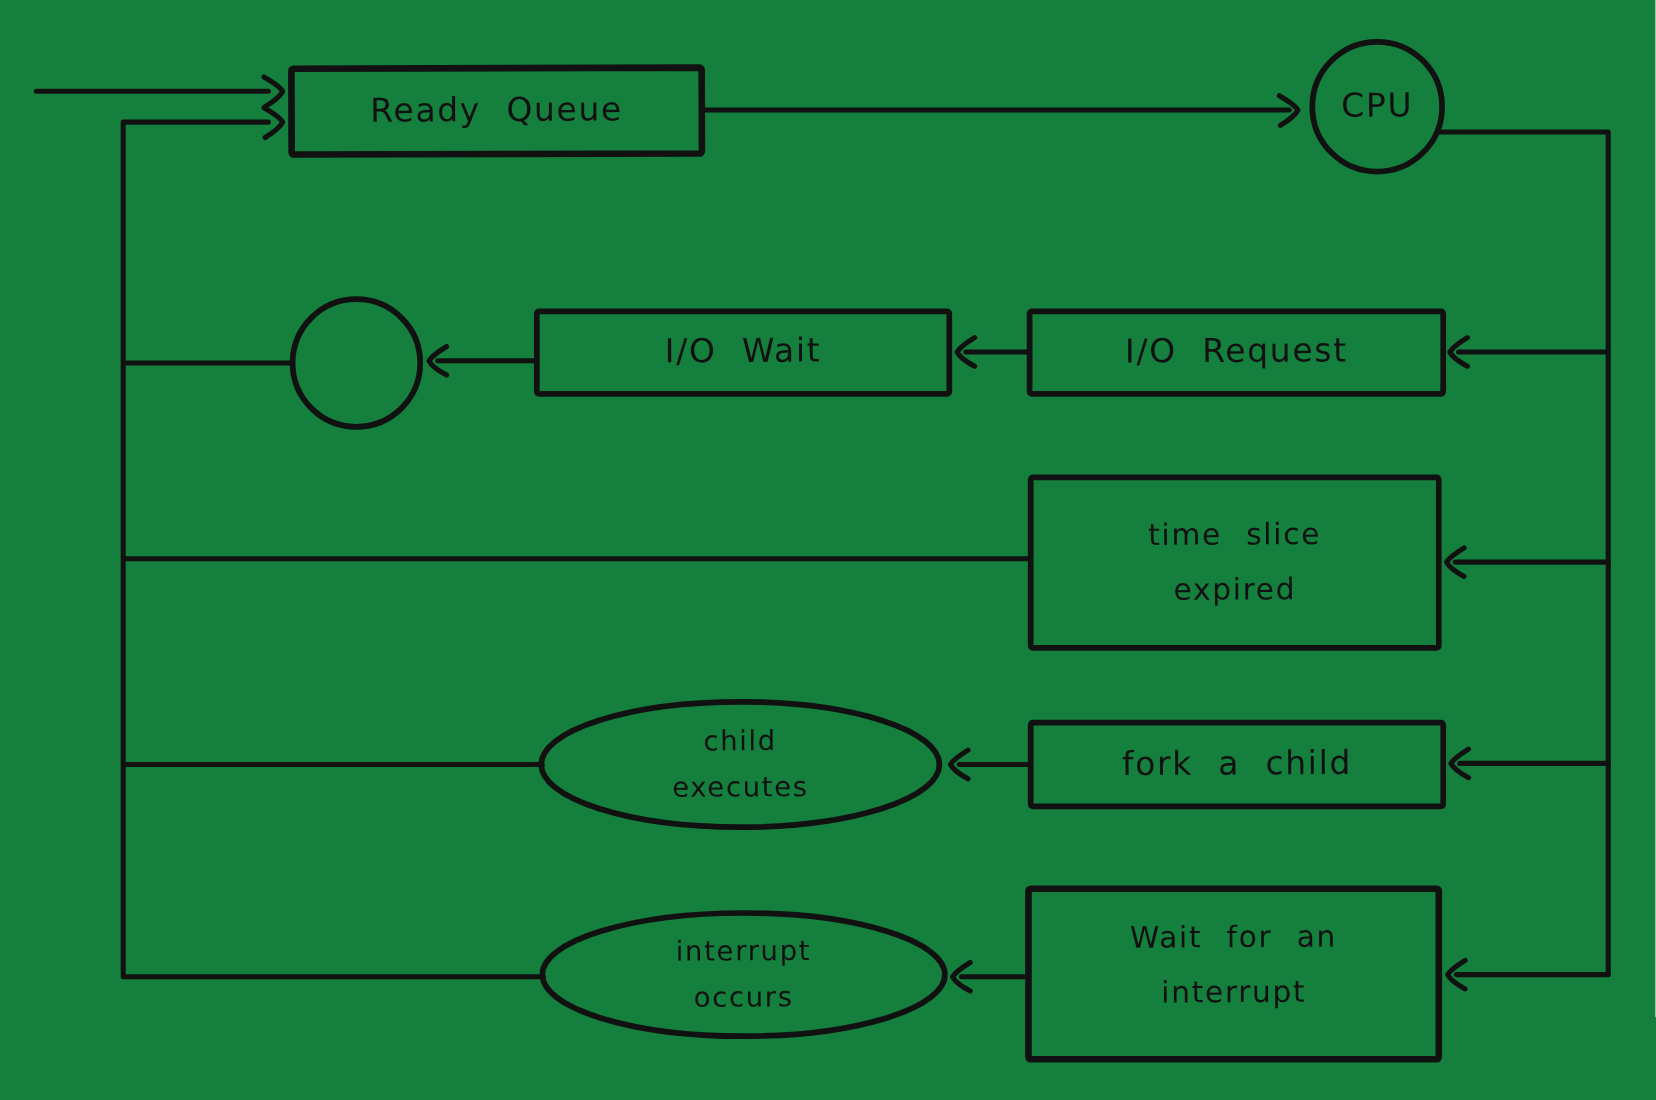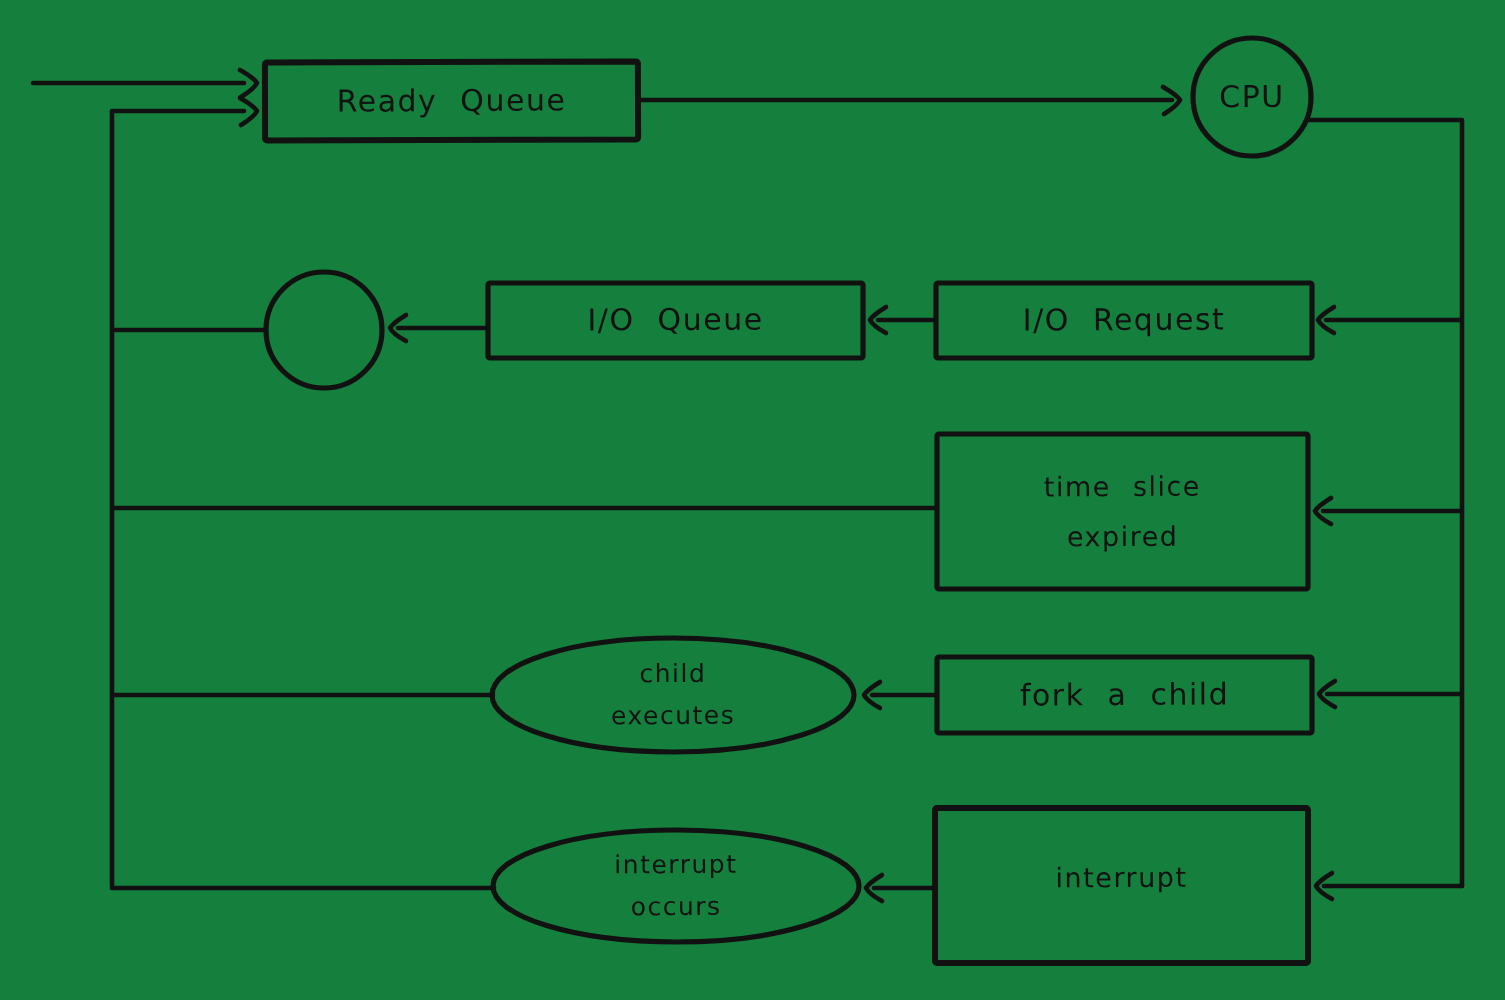--- a/index.html
+++ b/index.html
@@ -119,21 +119,21 @@
   <div class="lbl" style="left:265px; top:62px;  width:373px; height:78px;">
     <span>Ready Queue</span>
   </div>
 
   <div class="lbl" style="left:1193px; top:38px; width:118px; height:118px;">
     <span>CPU</span>
   </div>
 
 
   <div class="lbl" style="left:488px; top:283px; width:375px; height:75px;">
-    <span>I/O Queue</span>
+    <span>I/O Wait</span>
   </div>
 
   <div class="lbl" style="left:936px; top:283px; width:376px; height:75px;">
     <span>I/O Request</span>
   </div>
 
   <div class="lbl med" style="left:937px; top:434px; width:371px; height:155px;">
     <span>time slice</span>
     <span>expired</span>
   </div>
@@ -141,20 +141,21 @@
   <div class="lbl" style="left:937px; top:657px; width:375px; height:76px;">
     <span>fork a child</span>
   </div>
 
   <div class="lbl small" style="left:492px; top:638px; width:362px; height:114px;">
     <span>child</span>
     <span>executes</span>
   </div>
 
   <div class="lbl med" style="left:935px; top:808px; width:373px; height:140px;">
+    <span>Wait for an</span>
     <span>interrupt</span>
   </div>
 
   <div class="lbl small" style="left:493px; top:830px; width:366px; height:112px;">
     <span>interrupt</span>
     <span>occurs</span>
   </div>
 
 </div>
 

